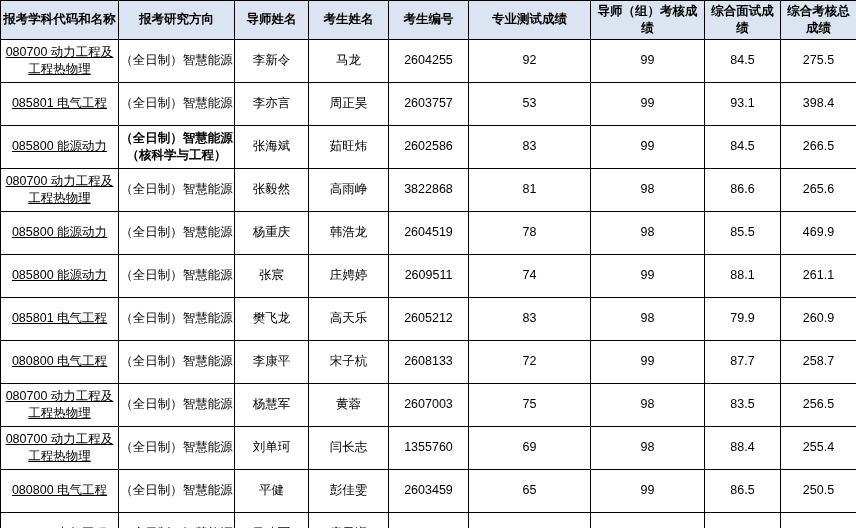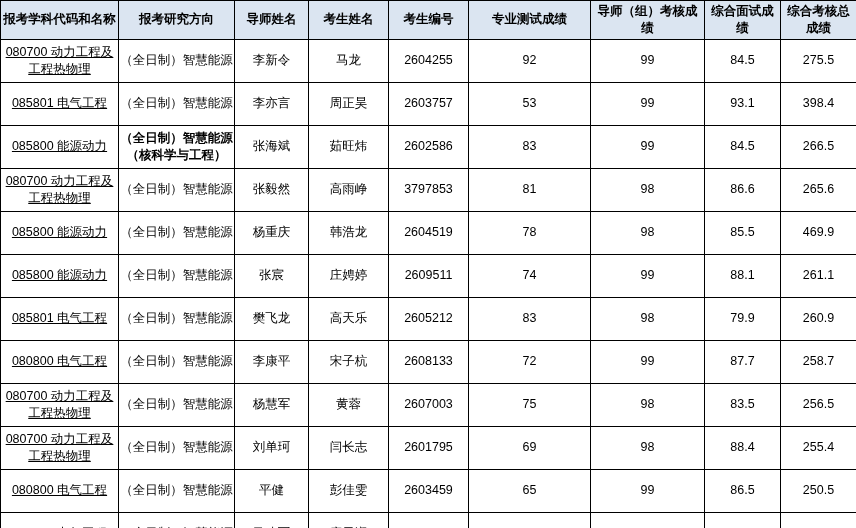--- a/index.html
+++ b/index.html
@@ -112,21 +112,21 @@
       <td>83</td>
       <td>99</td>
       <td>84.5</td>
       <td>266.5</td>
     </tr>
     <tr>
       <td class="cell-major">080700 动力工程及工程热物理</td>
       <td>（全日制）智慧能源</td>
       <td>张毅然</td>
       <td>高雨峥</td>
-      <td>3797853</td>
+      <td>3822868</td>
       <td>81</td>
       <td>98</td>
       <td>86.6</td>
       <td>265.6</td>
     </tr>
     <tr>
       <td class="cell-major">085800 能源动力</td>
       <td>（全日制）智慧能源</td>
       <td>杨重庆</td>
       <td>韩浩龙</td>
@@ -178,21 +178,21 @@
       <td>75</td>
       <td>98</td>
       <td>83.5</td>
       <td>256.5</td>
     </tr>
     <tr>
       <td class="cell-major">080700 动力工程及工程热物理</td>
       <td>（全日制）智慧能源</td>
       <td>刘单珂</td>
       <td>闫长志</td>
-      <td>2601795</td>
+      <td>1355760</td>
       <td>69</td>
       <td>98</td>
       <td>88.4</td>
       <td>255.4</td>
     </tr>
     <tr>
       <td class="cell-major">080800 电气工程</td>
       <td>（全日制）智慧能源</td>
       <td>平健</td>
       <td>彭佳雯</td>

